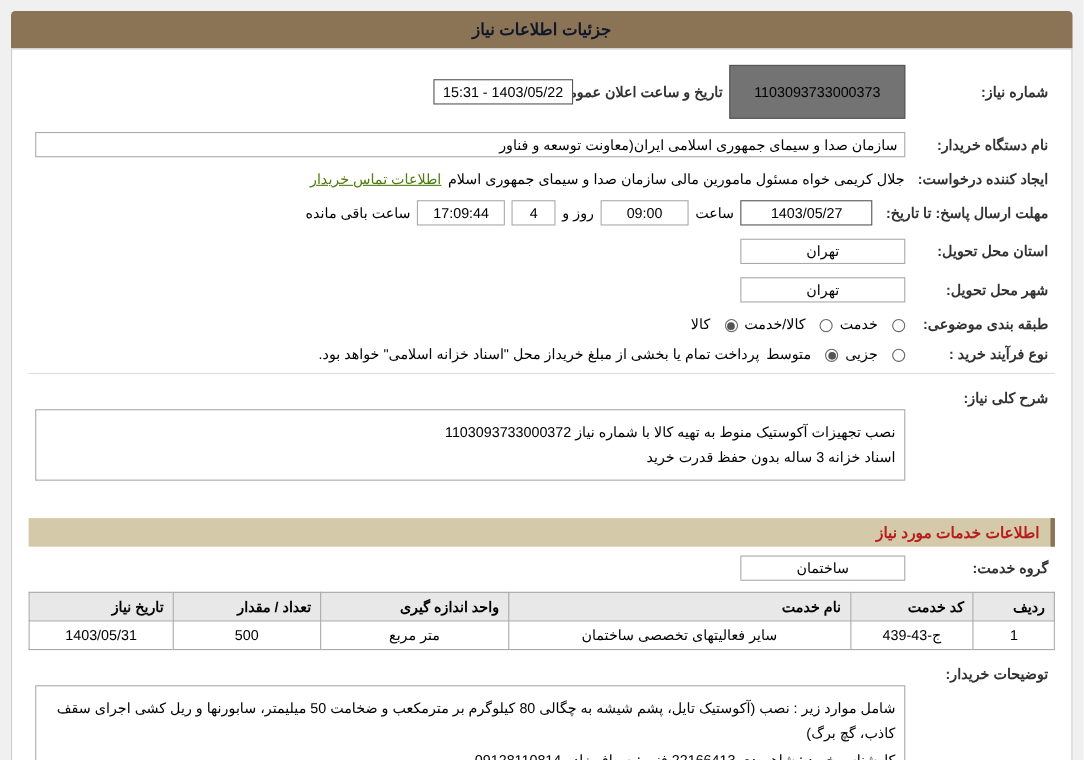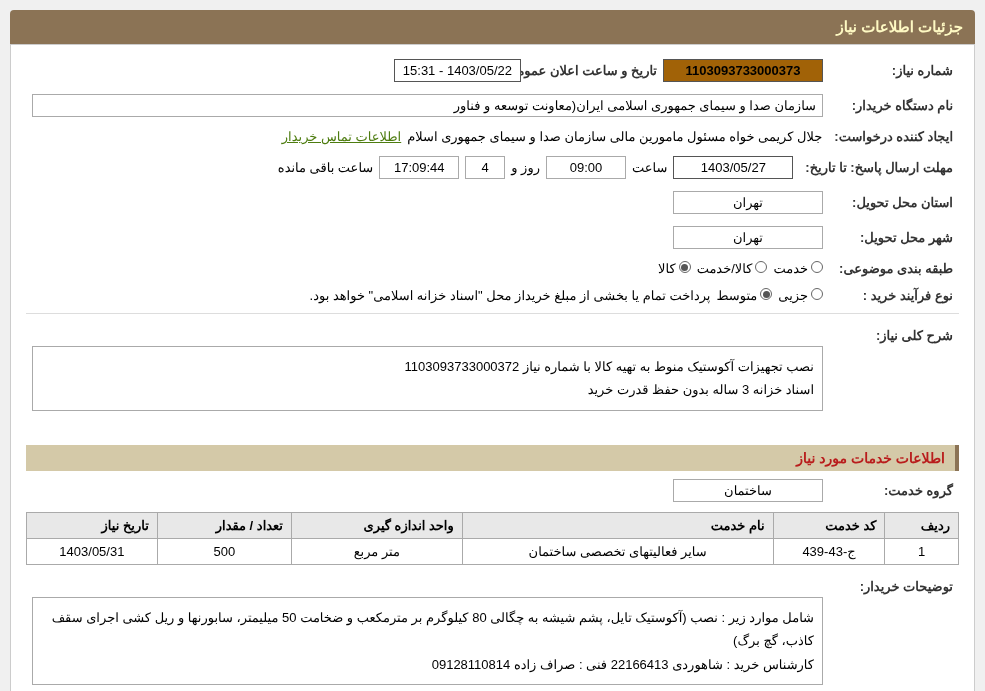--- a/index.html
+++ b/index.html
@@ -10,21 +10,22 @@
       direction: rtl;
     }
     .page-container {
       width: 985px;
       min-height: 691px;
       background: #f0f0f0;
       padding: 10px;
     }
     .header-bar {
       background: #8B7355;
-      color: #fef9c3;
+      color: #0f172a;
+      text-align: center;
       padding: 8px 12px;
       font-size: 15px;
       font-weight: bold;
       border-radius: 4px 4px 0 0;
       margin-bottom: 0;
     }
     .main-content {
       background: white;
       border: 1px solid #ccc;
       padding: 10px 15px;
@@ -56,26 +57,26 @@
     .input-box-wide {
       border: 1px solid #aaa;
       background: white;
       padding: 3px 6px;
       display: inline-block;
       width: 100%;
       text-align: right;
     }
     .date-box {
       border: 1px solid #555;
-      background: #a16207;
-      padding: 3px 8px;
+      background: #737373;
+      padding: 16px 8px;
       display: inline-block;
       min-width: 160px;
       text-align: center;
-      font-weight: bold;
+      font-weight: normal;
     }
     .date-box-small {
       border: 1px solid #555;
       background: white;
       padding: 3px 8px;
       display: inline-block;
       min-width: 120px;
       text-align: center;
     }
     .row-flex {
@@ -118,22 +119,22 @@
       text-align: right;
       font-weight: bold;
     }
     .services-table td {
       border: 1px solid #aaa;
       padding: 5px 8px;
       text-align: center;
     }
     .radio-item {
       display: flex;
-      align-items: flex-start;
-      gap: 3px;
+      align-items: flex-end;
+      gap: 13px;
     }
     .radio-circle {
       width: 12px;
       height: 12px;
       border: 1px solid #666;
       border-radius: 50%;
       display: inline-flex;
       align-items: center;
       justify-content: center;
     }

